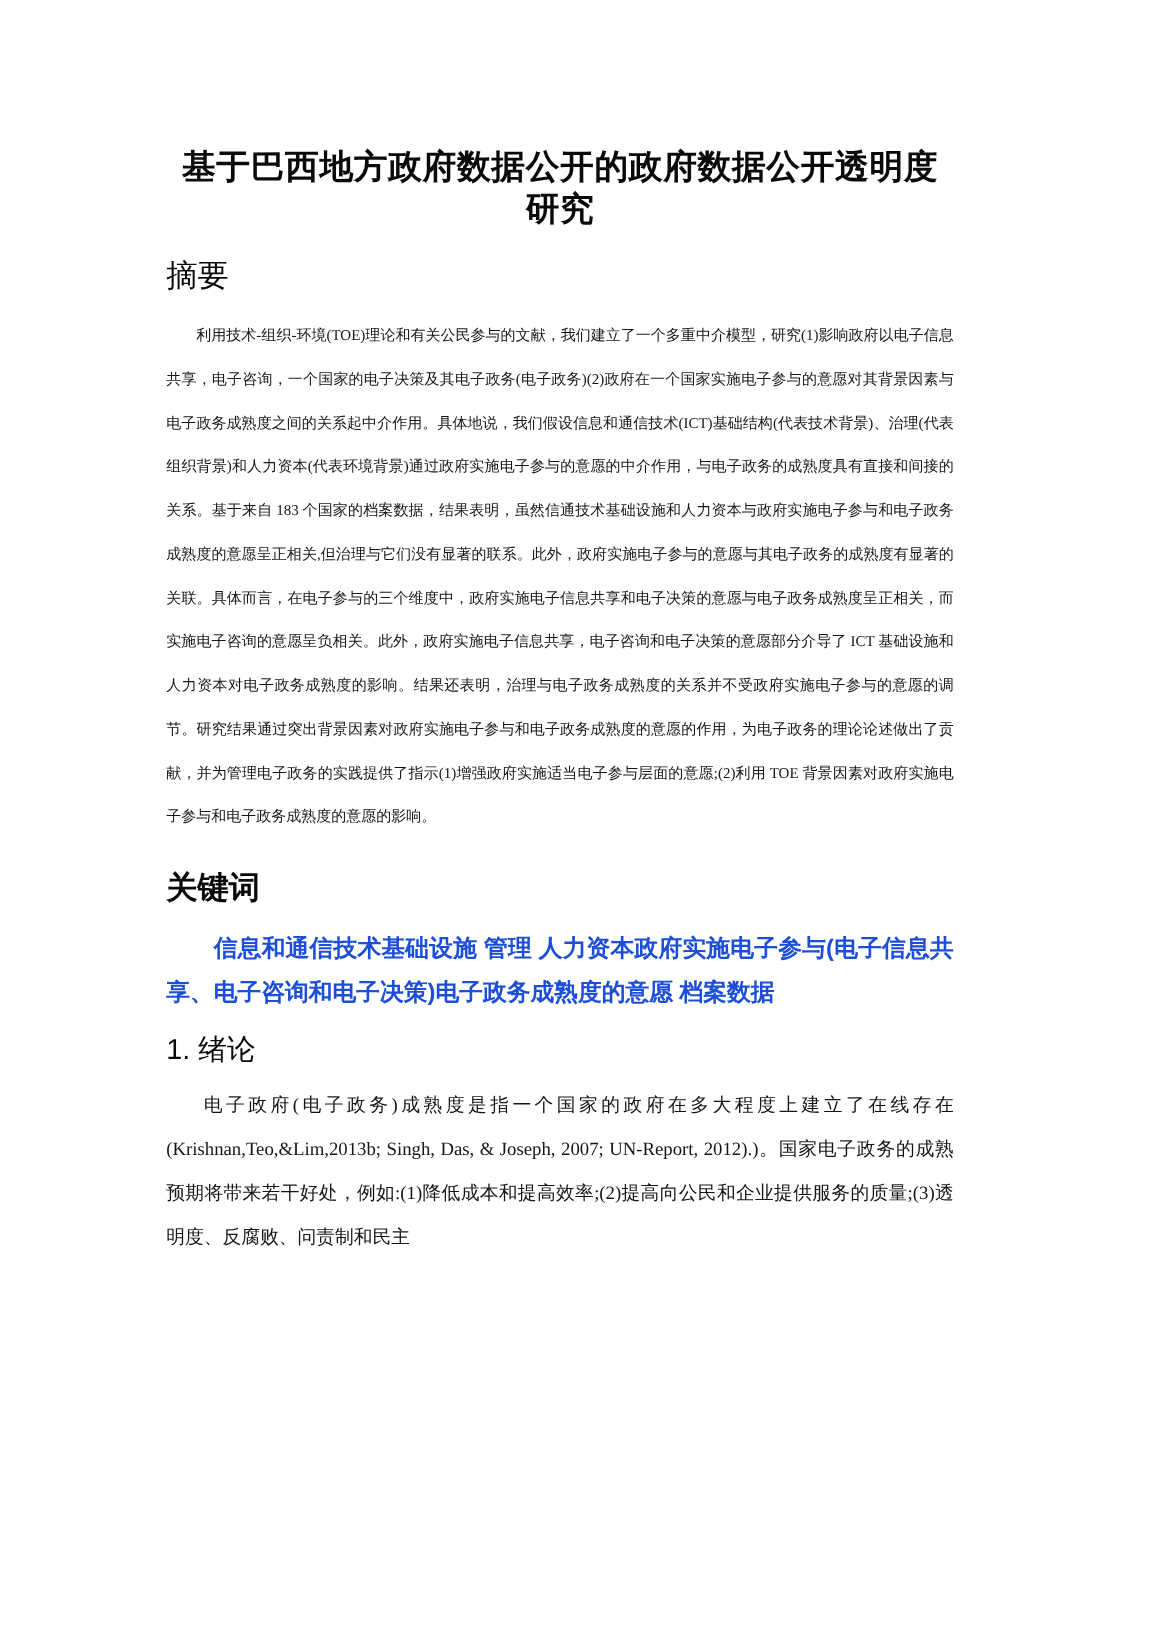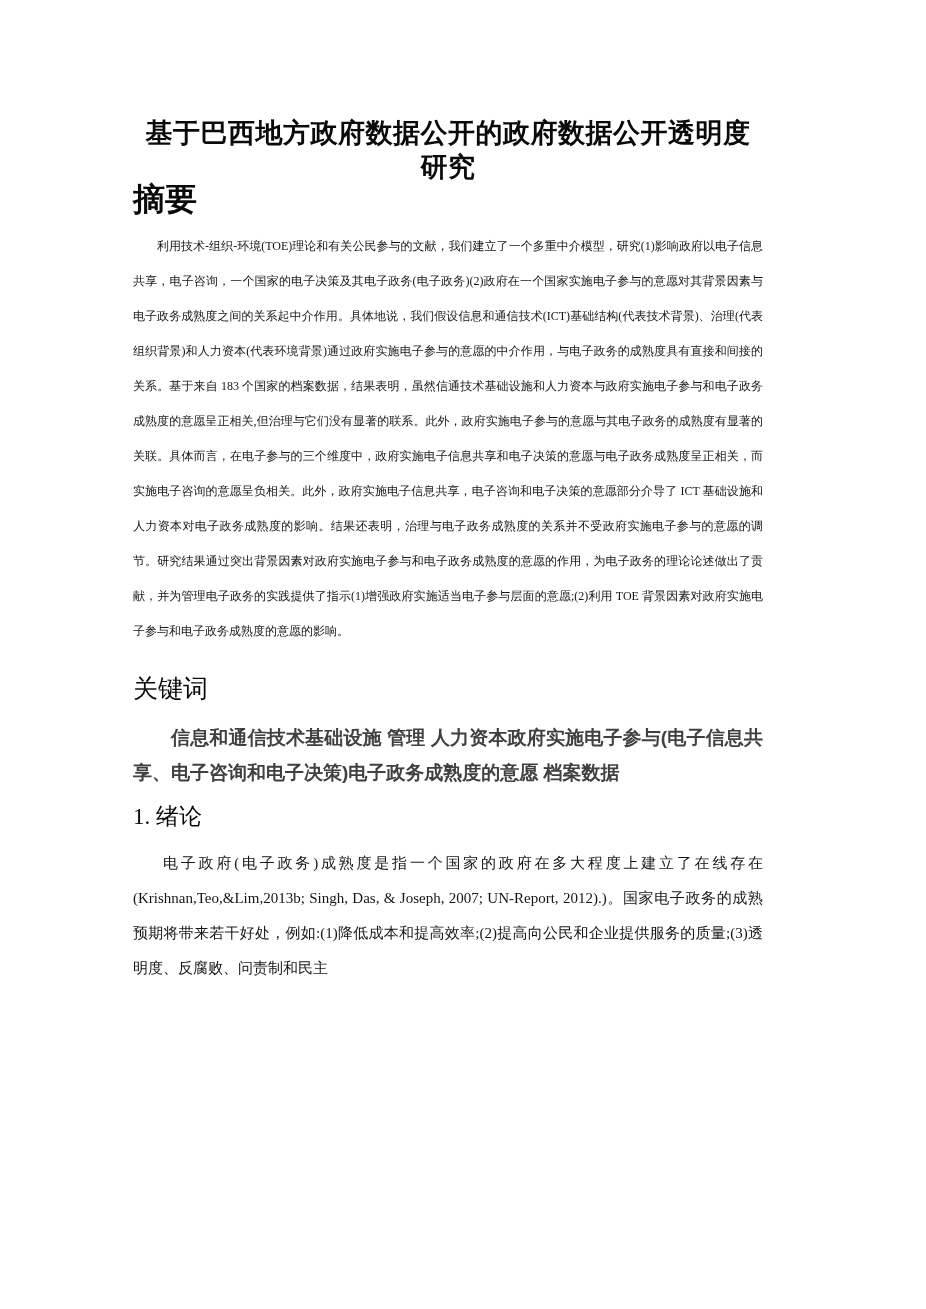--- a/index.html
+++ b/index.html
@@ -26,62 +26,63 @@
     text-align: center;
     font-family: "Liberation Sans", "DejaVu Sans", sans-serif;
     font-weight: bold;
     font-size: 27px;
     line-height: 34px;
     letter-spacing: 0.5px;
     color: #0a0a0a;
   }
 
   .h-abstract {
+    margin-top: 22px;
     font-family: "Liberation Sans", "DejaVu Sans", sans-serif;
-    font-weight: bold;
-    font-size: 32px;
+    font-weight: normal;
+    font-size: 25px;
     line-height: 30px;
     color: #0a0a0a;
   }
 
   .abstract-body {
     margin-top: 15px;
     font-family: "Liberation Serif", "DejaVu Serif", serif;
     font-size: 12px;
     line-height: 35px;
     text-align: justify;
     text-justify: inter-character;
     text-indent: 2em;
     color: #151515;
   }
 
   .h-keywords {
     margin-top: 24px;
     font-family: "Liberation Sans", "DejaVu Sans", sans-serif;
-    font-weight: normal;
+    font-weight: bold;
     font-size: 25px;
     line-height: 30px;
     color: #0a0a0a;
   }
 
   .keywords-body {
     margin-top: 17px;
     font-family: "Liberation Sans", "DejaVu Sans", sans-serif;
     font-weight: bold;
     font-size: 19px;
     line-height: 35px;
     text-align: justify;
     text-justify: inter-character;
     text-indent: 2em;
-    color: #404040;
+    color: #1d4ed8;
   }
 
   .h-intro {
     margin-top: 12px;
-    font-family: Liberation Serif, serif;
+    font-family: Liberation Sans, sans-serif;
     font-weight: normal;
     font-size: 23px;
     line-height: 30px;
     color: #0a0a0a;
   }
 
   .intro-body {
     margin-top: 14px;
     font-family: "Liberation Serif", "DejaVu Serif", serif;
     font-size: 15px;

